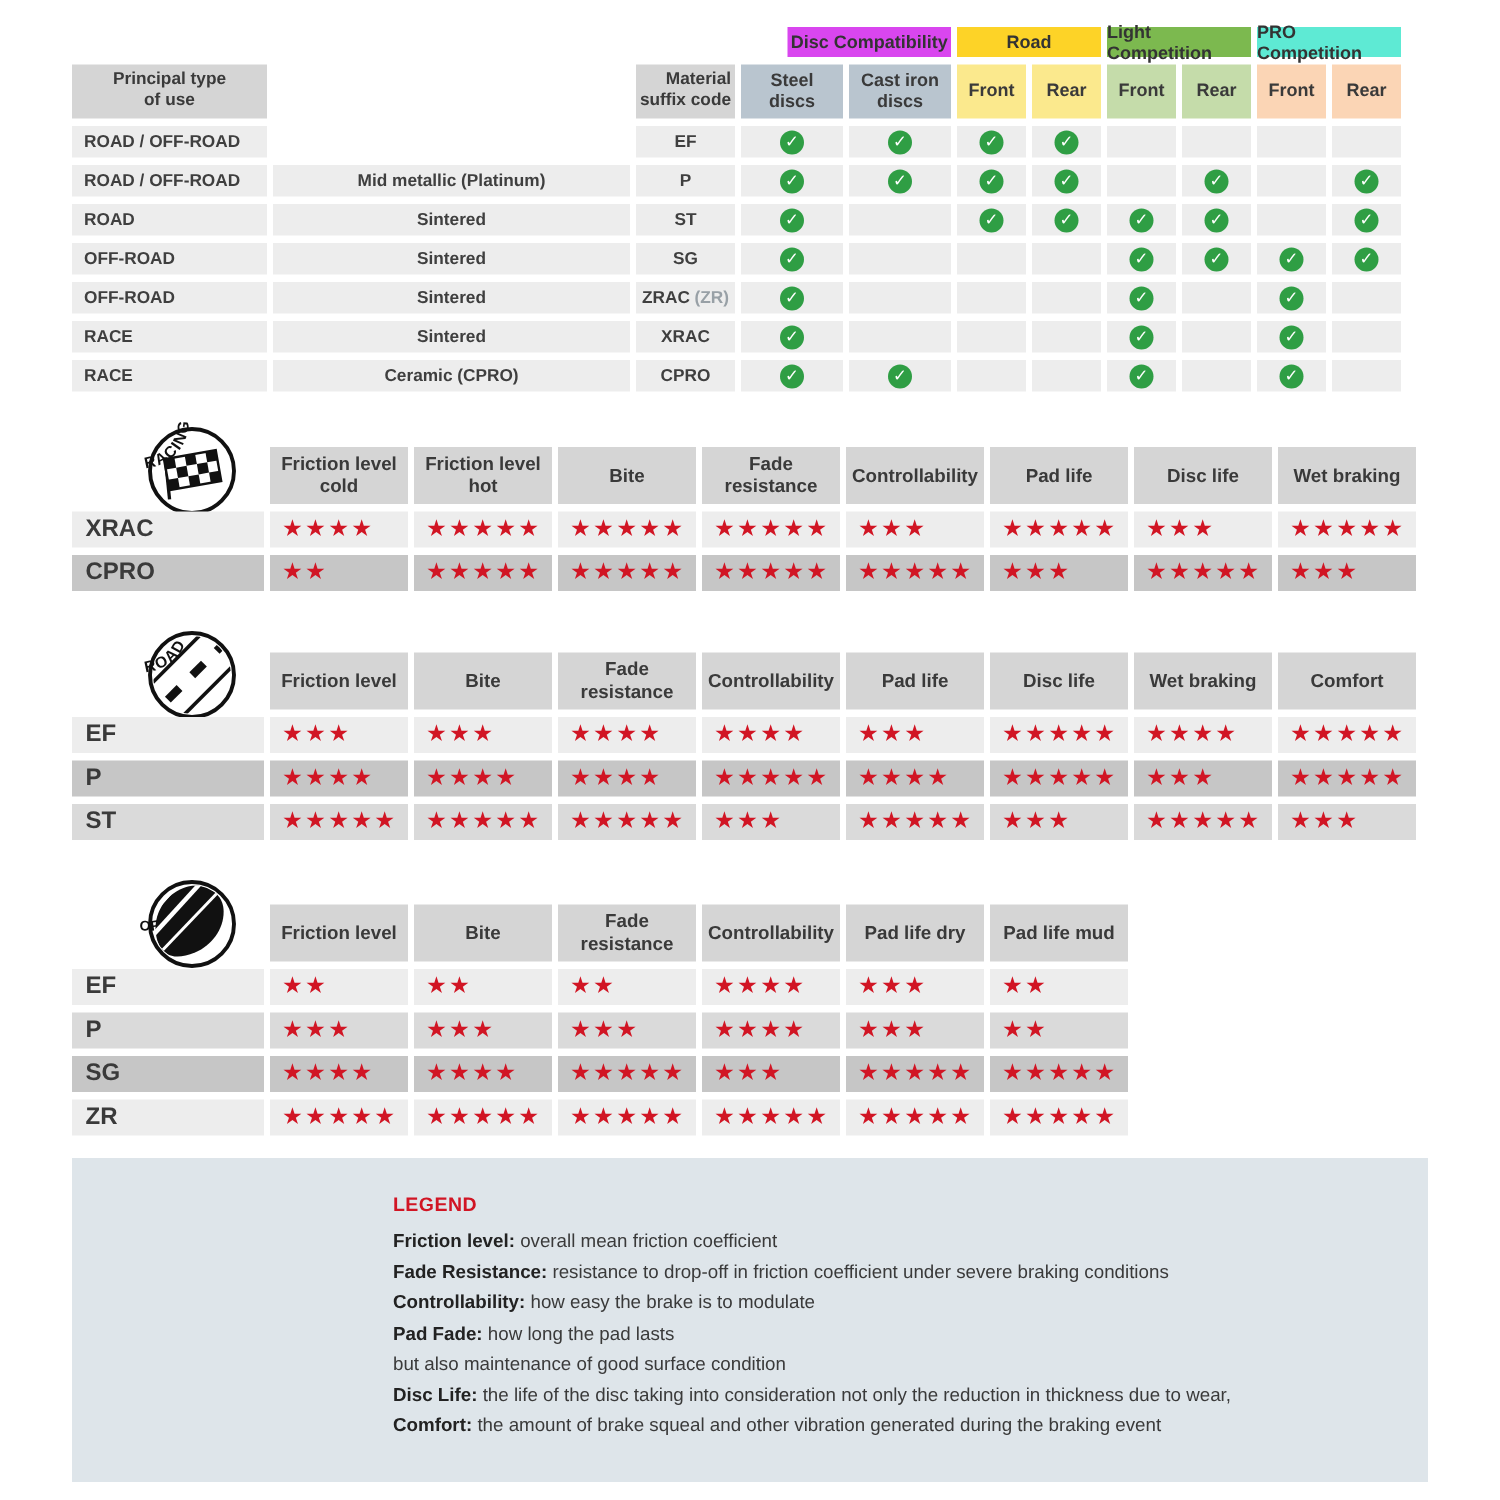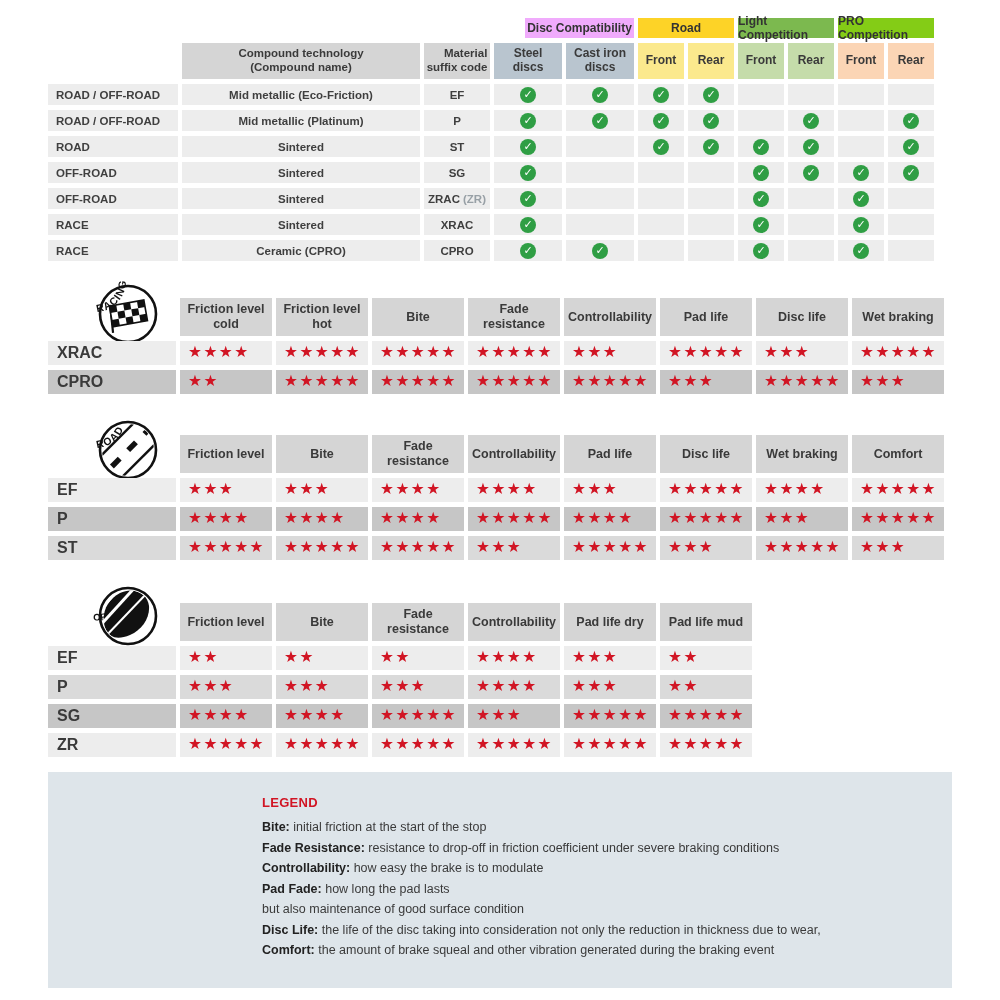--- a/index.html
+++ b/index.html
@@ -51,40 +51,39 @@
   #legend-title { color:var(--legend-title-red); font-weight:700; font-size:13px; margin-bottom:7px; letter-spacing:.3px; }
   .legend-line { font-size:12.5px; line-height:20.5px; color:#3a3a3a; }
   .legend-line b { color:#222; }
 </style>
 </head>
 <body>
 
 <div id="page">
 
   <div id="compat">
-      <div class="c group-h" style="grid-area: 1 / 4 / auto / span 2; background: #f0abfc; margin-left: 31px;">Disc Compatibility</div>
+      <div class="c group-h" style="grid-area: 1 / 4 / auto / span 2; background: #d946ef; margin-left: 31px;">Disc Compatibility</div>
       <div class="c group-h" style="grid-area: 1 / 6 / auto / span 2; background: rgb(253, 211, 39);">Road</div>
       <div class="c group-h" style="grid-area: 1 / 8 / auto / span 2; background: rgb(124, 185, 79);">Light Competition</div>
-      <div class="c group-h" style="grid-area: 1 / 10 / auto / span 2; background: #84cc16;">PRO Competition</div>
-      <div class="c col-h" style="grid-area: 2 / 2;">Compound technology
-(Compound name)</div>
+      <div class="c group-h" style="grid-area: 1 / 10 / auto / span 2; background: #5eead4;">PRO Competition</div>
+      <div class="c col-h" style="grid-area: 2 / 1;">Principal type
+of use</div>
       <div class="c col-h" style="grid-area: 2 / 3; text-align: right;">Material
 suffix code</div>
       <div class="c sub-h" style="grid-area: 2 / 4; background: rgb(185, 197, 207); white-space: pre-line;">Steel
 discs</div>
       <div class="c sub-h" style="grid-area: 2 / 5; background: rgb(185, 197, 207); white-space: pre-line;">Cast iron
 discs</div>
       <div class="c sub-h" style="grid-area: 2 / 6; background: rgb(251, 233, 141); white-space: pre-line;">Front</div>
       <div class="c sub-h" style="grid-area: 2 / 7; background: rgb(251, 233, 141); white-space: pre-line;">Rear</div>
       <div class="c sub-h" style="grid-area: 2 / 8; background: rgb(197, 220, 170); white-space: pre-line;">Front</div>
       <div class="c sub-h" style="grid-area: 2 / 9; background: rgb(197, 220, 170); white-space: pre-line;">Rear</div>
       <div class="c sub-h" style="grid-area: 2 / 10; background: rgb(251, 213, 181); white-space: pre-line;">Front</div>
       <div class="c sub-h" style="grid-area: 2 / 11; background: rgb(251, 213, 181); white-space: pre-line;">Rear</div>
       <div class="c cell use-cell" style="grid-area: 3 / 1;">ROAD / OFF-ROAD</div>
-      <div class="c cell" style="grid-area: 3 / 2;">Mid metallic (Eco-Friction)</div>
       <div class="c cell" style="grid-area: 3 / 3;">EF</div>
       <div class="c cell" style="grid-area: 3 / 4;">
         <div class="check">✓</div>
       </div>
       <div class="c cell" style="grid-area: 3 / 5;">
         <div class="check">✓</div>
       </div>
       <div class="c cell" style="grid-area: 3 / 6;">
         <div class="check">✓</div>
       </div>
@@ -511,21 +510,21 @@
       </div>
       <div class="c star-cell shade-light" style="grid-area: 5 / 7;">
         <span class="stars">★★★★★</span>
       </div>
     </div>
 
   <div id="legend">
     <div id="legend-inner">
       <div id="legend-title">LEGEND</div>
       <div id="legend-items">
-          <div class="legend-line"><b>Bite: </b>initial friction at the start of the stop</div>
+          <div class="legend-line"><b>Friction level: </b>overall mean friction coefficient</div>
           <div class="legend-line"><b>Fade Resistance: </b>resistance to drop-off in friction coefficient under severe braking conditions</div>
           <div class="legend-line"><b>Controllability: </b>how easy the brake is to modulate</div>
           <div class="legend-line"><b>Pad Fade: </b>how long the pad lasts</div>
           <div class="legend-line">but also maintenance of good surface condition</div>
           <div class="legend-line"><b>Disc Life: </b>the life of the disc taking into consideration not only the reduction in thickness due to wear,</div>
           <div class="legend-line"><b>Comfort: </b>the amount of brake squeal and other vibration generated during the braking event</div>
         </div>
     </div>
   </div>
 

